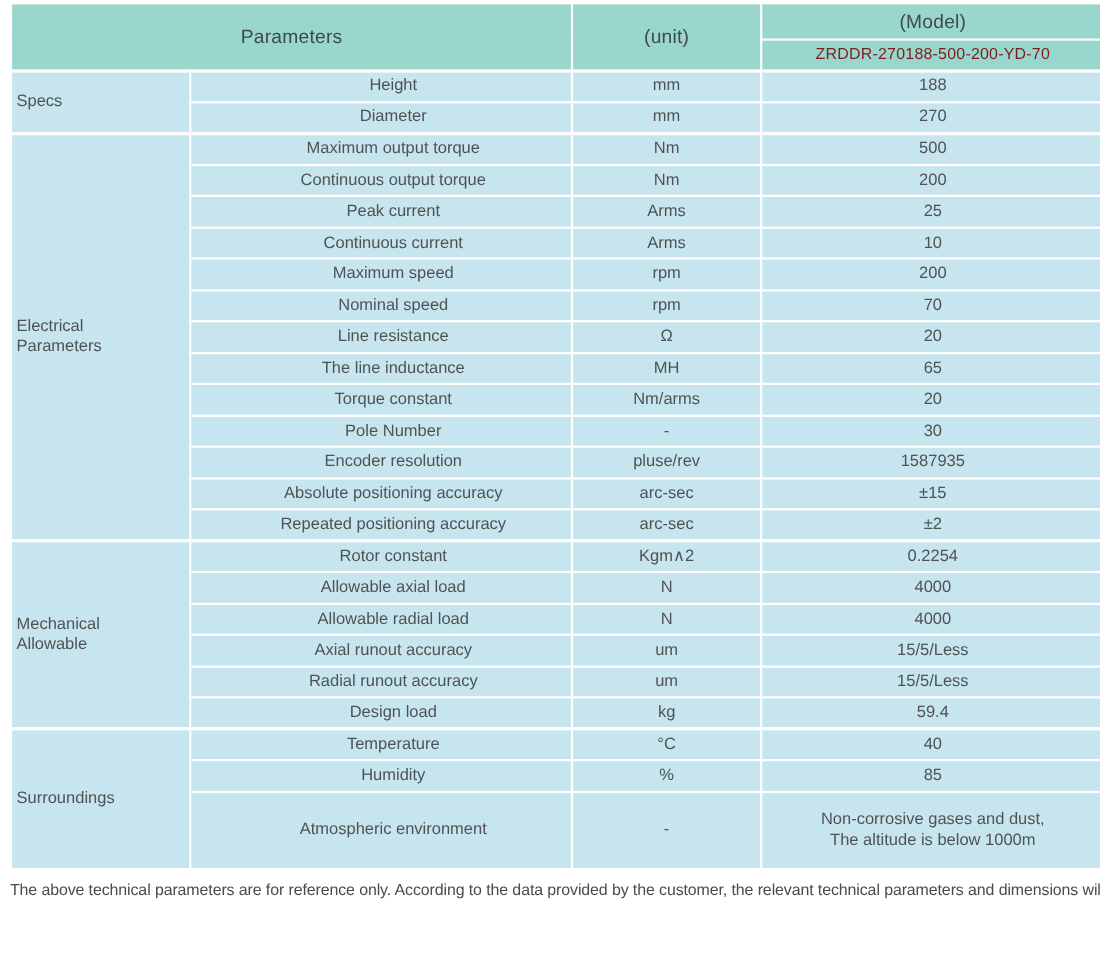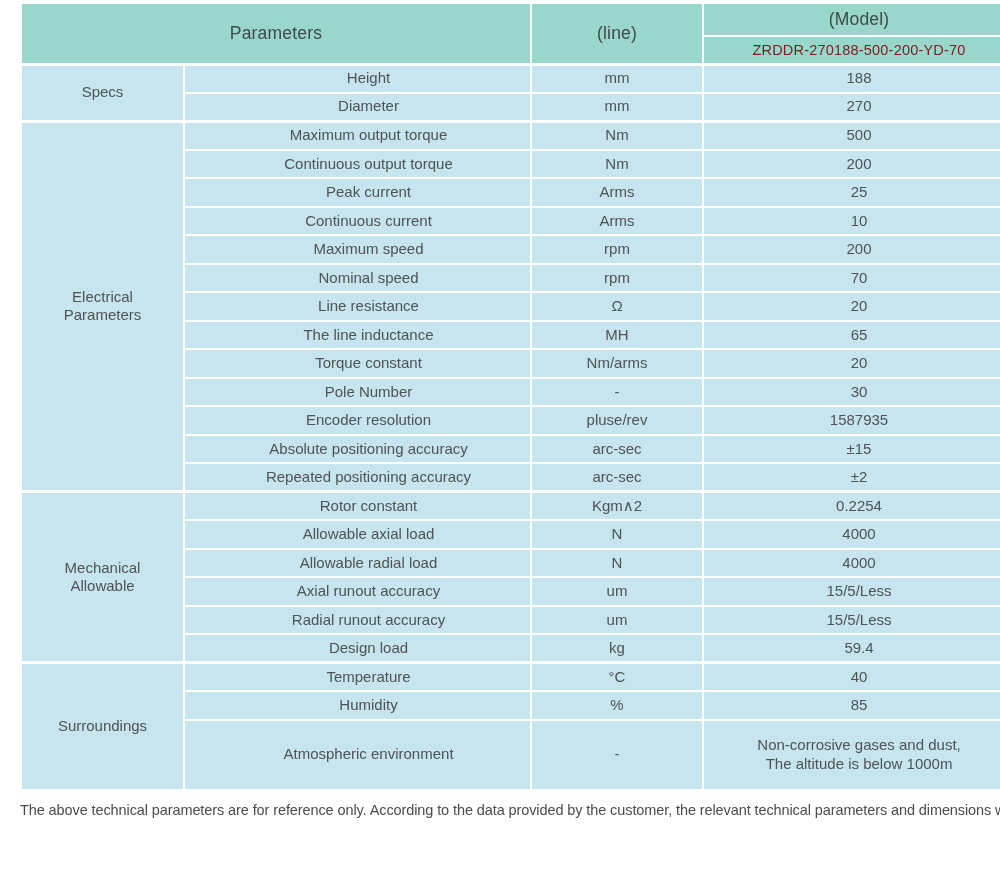--- a/index.html
+++ b/index.html
@@ -7,21 +7,21 @@
     padding: 0;
     background: #ffffff;
     width: 1000px;
     height: 885px;
     overflow: hidden;
     font-family: "Liberation Sans", "DejaVu Sans", sans-serif;
   }
   .page {
     box-sizing: border-box;
     width: 808px;
-    padding: 2px 3px 0 20px;
+    padding: 2px 3px 0 9px;
   }
   table.spec-table {
     border-collapse: collapse;
     table-layout: fixed;
     width: 994px;
   }
   col.c-group { width: 163px; }
   col.c-param { width: 347px; }
   col.c-unit  { width: 172px; }
   col.c-value { width: 312px; }
@@ -48,21 +48,21 @@
   td {
     background: #c7e5ee;
     color: #4e5355;
     font-size: 15px;
     height: 28.5px;
     padding: 1px 4px;
     vertical-align: middle;
     line-height: 1.22;
   }
   td.group-cell {
-    text-align: center;
+    text-align: left;
     white-space: pre-line;
   }
   td.param-cell {
     text-align: center;
     padding-left: 26px;
   }
   td.unit-cell, td.value-cell {
     text-align: center;
   }
   td.value-cell { white-space: pre-line; }
@@ -85,21 +85,21 @@
   <table class="spec-table">
     <colgroup>
       <col class="c-group">
         <col class="c-param">
         <col class="c-unit">
         <col class="c-value">
     </colgroup>
     <thead>
       <tr class="model-head-row">
         <th class="th" colspan="2" rowspan="2">Parameters</th>
-        <th class="th" rowspan="2">(line)</th>
+        <th class="th" rowspan="2">(unit)</th>
         <th class="th">(Model)</th>
       </tr>
       <tr>
         <th class="th th-model-number">ZRDDR-270188-500-200-YD-70</th>
       </tr>
     </thead>
     <tbody id="table-body">
         <tr class="section-start">
           <td class="group-cell" rowspan="2">Specs</td>
           <td class="param-cell">Height</td>

